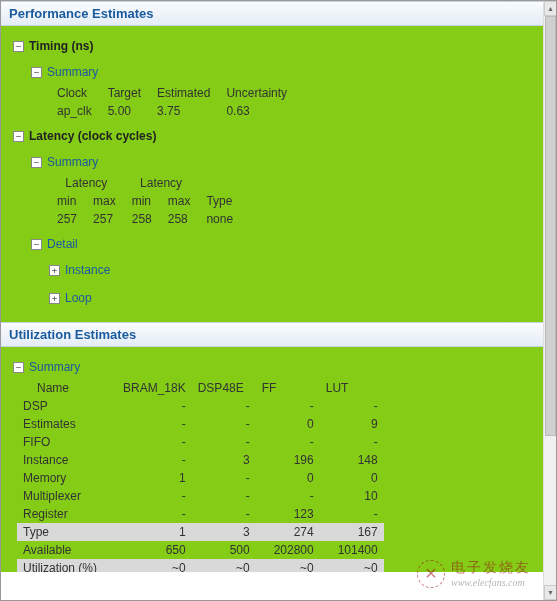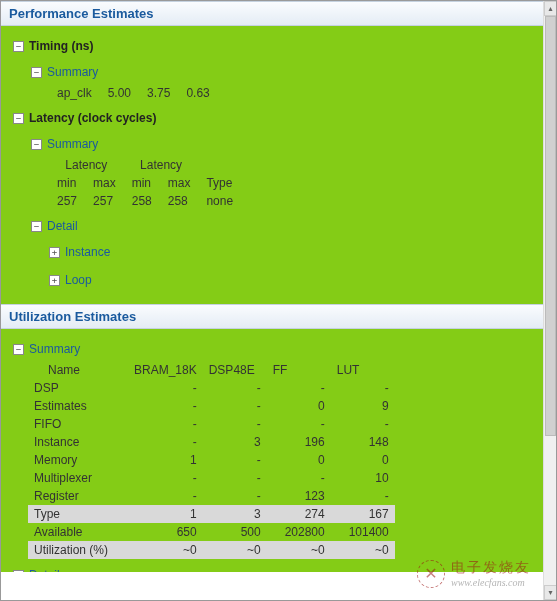--- a/index.html
+++ b/index.html
@@ -99,21 +99,21 @@
     }
     table.indent-tbl-2 { margin-left: 52px; }
     td, th {
       padding: 2px 12px 2px 4px;
       text-align: left;
       font-size: 12px;
       font-weight: normal;
       color: #333;
     }
     th { font-weight: normal; }
-    .util-table { margin-left: 27px; }
+    .util-table { margin-left: 16px; }
     .util-table td, .util-table th {
       padding: 2px 6px;
       min-width: 64px;
     }
     .util-table td.name-col, .util-table th.name-col {
       min-width: 100px;
       text-align: left;
     }
     .util-table td.val { text-align: right; }
     .util-table th.val { }
@@ -162,20 +162,26 @@
 
   <div class="section-gap" style="height:6px;"></div>
 
   <div class="tree-item indent-2">
     <span class="toggle">−</span>
     <span class="tree-label">Summary</span>
   </div>
 
   <table class="indent-tbl-2">
     <tbody>
+        <tr>
+      <th>Clock</th>
+      <th>Target</th>
+      <th>Estimated</th>
+      <th>Uncertainty</th>
+    </tr>
     <tr>
       <td>ap_clk</td>
       <td>5.00</td>
       <td>3.75</td>
       <td>0.63</td>
     </tr>
   </tbody>
     </table>
 
   <div class="tree-item indent-1">

